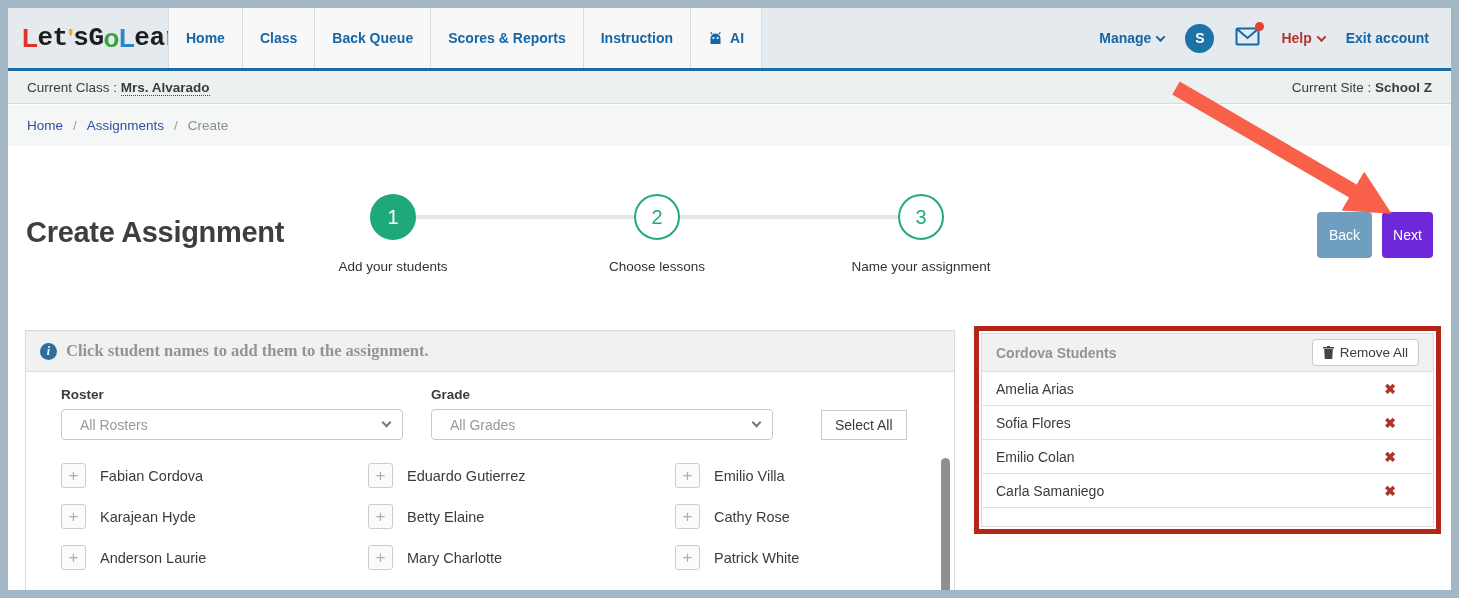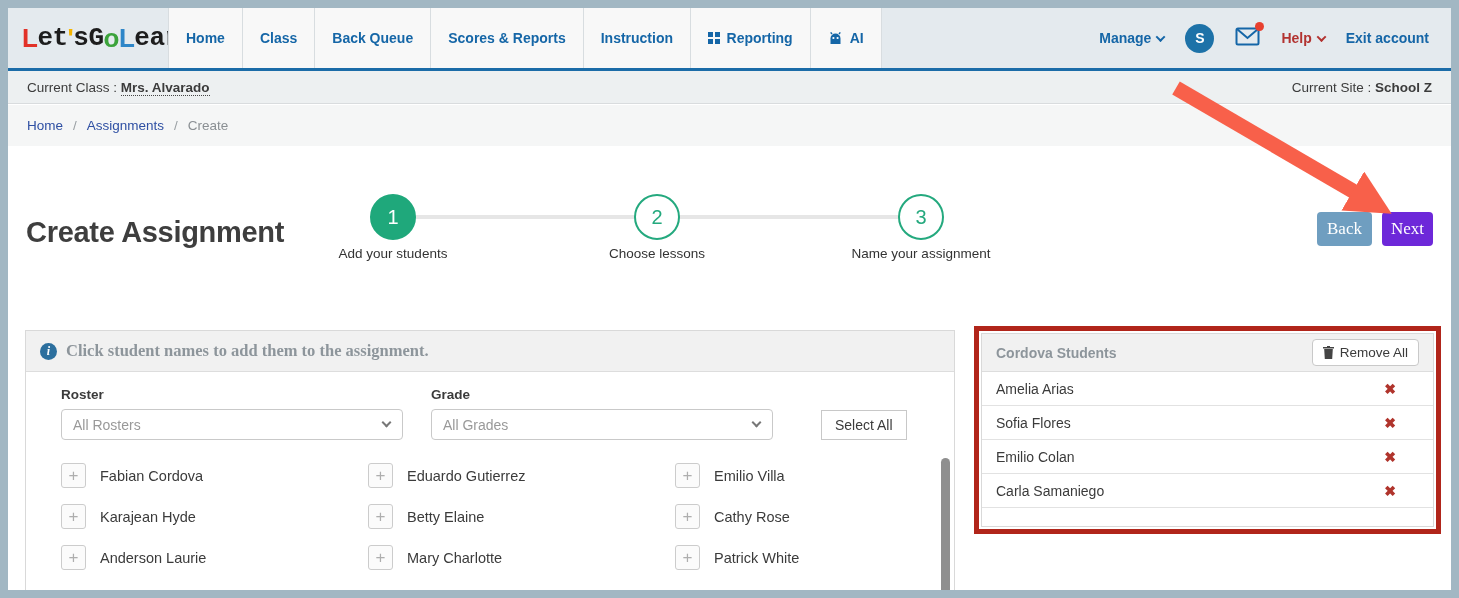--- a/index.html
+++ b/index.html
@@ -41,36 +41,36 @@
   .crumb-cur { color:#8a8f93; }
 
   
   .page-title { position:absolute; left:18px; top:208px; font-size:29px; font-weight:600; color:#3e3e3e; letter-spacing:-0.3px; }
   .stepper { position:absolute; left:253px; top:186px; width:792px; display:flex; }
   .step-line { position:absolute; left:132px; top:21px; width:528px; height:4px; background:#e6e6e6; border-radius:2px; }
   .step { width:264px; display:flex; flex-direction:column; align-items:center; position:relative; }
   .step-circle { width:46px; height:46px; border-radius:50%; background:#fff; border:2px solid #24a97e; color:#24a97e;
                  font-size:20px; display:flex; align-items:center; justify-content:center; position:relative; z-index:1; }
   .step.active .step-circle { background:#1fa87b; border-color:#1fa87b; color:#fff; }
-  .step-label { margin-top:6px; font-size:13.5px; color:#333; }
-  .btn-back,.btn-next { position:absolute; top:204px; height:34px; border:none; border-radius:4px; color:#fff; font-size:17px; font-family:Liberation Serif, serif; cursor:pointer; }
+  .step-label { margin-top:19px; font-size:13.5px; color:#333; }
+  .btn-back,.btn-next { position:absolute; top:204px; height:46px; border:none; border-radius:4px; color:#fff; font-size:14px; font-family:Liberation Sans, sans-serif; cursor:pointer; }
   .btn-back { right:79px; width:55px; background:#6f9ec0; }
   .btn-next { right:18px; width:51px; background:#6d28d9; }
 
   
   .picker { position:absolute; left:17px; top:322px; width:930px; height:310px; border:1px solid #d9d9d9; background:#fff; }
   .picker-head { height:41px; background:#f1f1f1; border-bottom:1px solid #ddd; display:flex; align-items:center; gap:9px; padding:0 14px; }
   .info-ic { width:17px; height:17px; border-radius:50%; background:#2c6f9e; color:#fff; font-size:12px; font-weight:bold; font-style:italic;
              display:flex; align-items:center; justify-content:center; flex:0 0 auto; font-family:"Liberation Serif", serif; }
   .picker-head span.txt { color:#8d959b; font-weight:bold; font-size:16.5px;font-family:Liberation Serif, serif; }
   .filters { display:flex; padding:15px 0 0 35px; }
   .fgroup { display:flex; flex-direction:column; }
   .flabel { font-size:13.5px; font-weight:bold; color:#3b3b3b; margin-bottom:7px; }
   .fselect { width:342px; height:31px; border:1px solid #c9c9c9; border-radius:4px; background:#fff; position:relative;
-             display:flex; align-items:center; padding-left:11px; color:#999; font-size:14px; cursor:pointer; }
+             display:flex; align-items:center; padding-left:18px; color:#999; font-size:14px; cursor:pointer; }
   .fselect .chev-g { position:absolute; right:12px; top:9px; width:7px; height:7px; border-right:2px solid #777; border-bottom:2px solid #777; transform:rotate(45deg); }
   .fg-grade { margin-left:28px; }
   .btn-selall { align-self:flex-end; margin-left:48px; height:30px; padding:0 13px; background:#fff; border:1px solid #c8c8c8; border-radius:0;
                 font-size:14px; color:#3b3b3b; font-family:inherit; cursor:pointer; }
   .roster-grid { margin:23px 0 0 35px; display:grid; grid-template-columns:307px 307px 307px; row-gap:16px; }
   .stu-item { display:flex; align-items:center; gap:14px; cursor:pointer; }
   .plus-btn { width:25px; height:25px; border:1px solid #ccc; border-radius:3px; background:#fbfbfb; color:#aeaeae; font-size:17px; line-height:1;
               display:flex; align-items:center; justify-content:center; cursor:pointer; }
   .stu-name { font-size:14.5px; color:#3b3b3b; }
   .scrollbar { position:absolute; right:4px; top:127px; width:9px; height:160px; background:#8f8f8f; border-radius:5px; cursor:grab; }
@@ -113,29 +113,20 @@
           <span>Class</span>
         </div>
         <div class="nav-tab">
           <span>Back Queue</span>
         </div>
         <div class="nav-tab">
           <span>Scores &amp; Reports</span>
         </div>
         <div class="nav-tab">
           <span>Instruction</span>
-        </div>
-        <div class="nav-tab">
-          <span class="icon-grid">
-            <i></i>
-            <i></i>
-            <i></i>
-            <i></i>
-          </span>
-          <span>Reporting</span>
         </div>
         <div class="nav-tab">
           <span class="icon-robot">
             <svg width="15" height="13" viewBox="0 0 15 13">
               <path d="M2.5 6.5a5 5 0 0 1 10 0V12h-10z" fill="#1566a7"></path>
               <circle cx="5.4" cy="6" r="1.1" fill="#fff"></circle>
               <circle cx="9.6" cy="6" r="1.1" fill="#fff"></circle>
               <line x1="4" y1="2" x2="2.7" y2="0.4" stroke="#1566a7" stroke-width="1.4"></line>
               <line x1="11" y1="2" x2="12.3" y2="0.4" stroke="#1566a7" stroke-width="1.4"></line>
             </svg>

